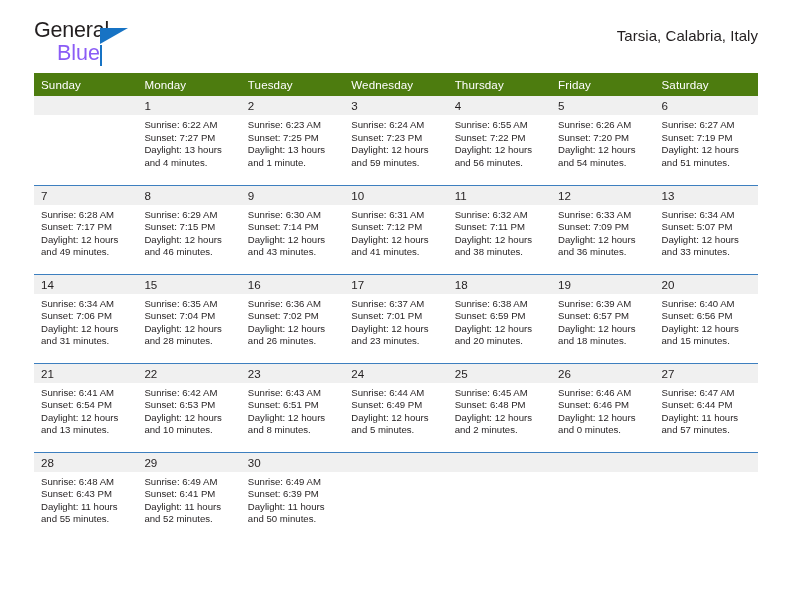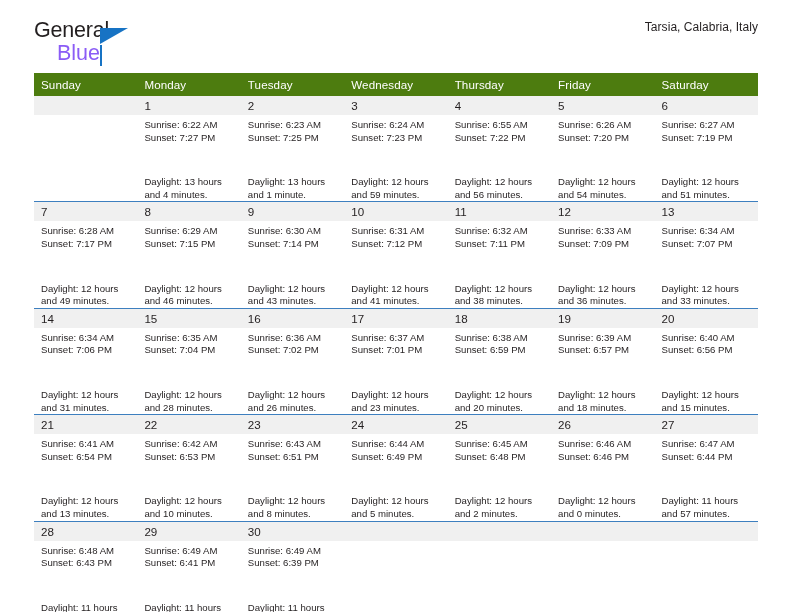--- a/index.html
+++ b/index.html
@@ -64,22 +64,23 @@
   }
   .titleblock { text-align: right; }
   .cal-title {
     font-size: 25.5px;
     font-weight: normal;
     color: #231f20;
     letter-spacing: 0.1px;
     line-height: 1.08;
   }
   .cal-sub {
-    font-size: 12px;
-    color: #231f20;
+    font-size: 15px;
+    color: #231f20;
+    margin-top: 7px;
     letter-spacing: 0.05px;
   }
 
   
   .calendar {
     width: 724px;
     border-collapse: collapse;
     table-layout: fixed;
   }
   .calendar th {
@@ -109,21 +110,21 @@
     line-height: 13px;
   }
   .daynum.empty { color: transparent; }
   .cellbody {
     padding: 4px 6px 0 7px;
     font-size: 9.6px;
     line-height: 12.6px;
     color: #231f20;
   }
   .cellbody div { white-space: nowrap; }
-  .cellbody .dl { white-space: normal; margin-top: 32px; }
+  .cellbody .dl { white-space: normal; }
 </style>
 </head>
 <body>
 
 <div class="page">
 
   <div class="topbar">
 
     <div class="logo">
       <span class="logo-general">General</span>
@@ -250,21 +251,21 @@
             <div class="cellbody">
               <div>Sunrise: 6:33 AM</div>
               <div>Sunset: 7:09 PM</div>
               <div class="dl">Daylight: 12 hours and 36 minutes.</div>
             </div>
           </td>
           <td>
             <div class="daynum">13</div>
             <div class="cellbody">
               <div>Sunrise: 6:34 AM</div>
-              <div>Sunset: 7:07 PM</div>
+              <div>Sunset: 5:07 PM</div>
               <div class="dl">Daylight: 12 hours and 33 minutes.</div>
             </div>
           </td>
         </tr>
         <tr class="week">
           <td>
             <div class="daynum">14</div>
             <div class="cellbody">
               <div>Sunrise: 6:34 AM</div>
               <div>Sunset: 7:06 PM</div>

